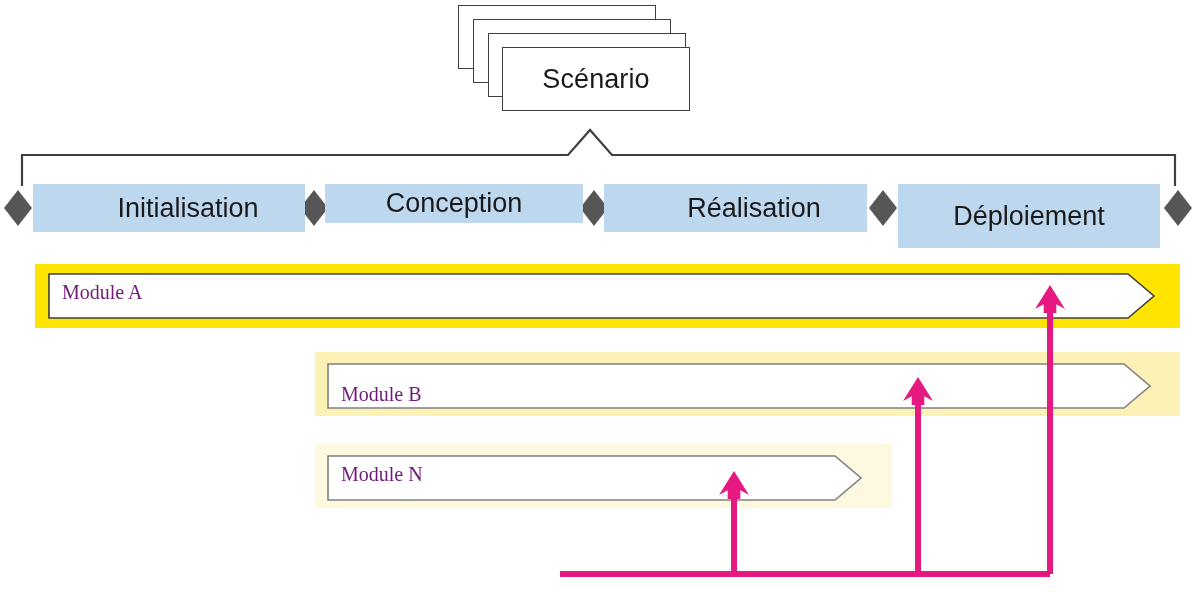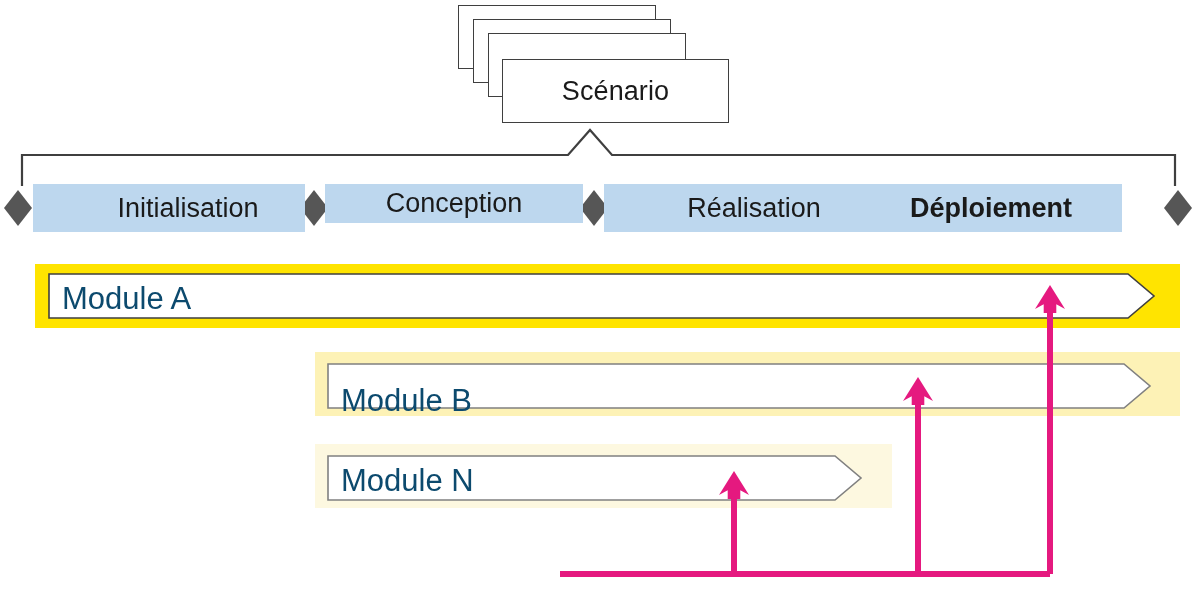--- a/index.html
+++ b/index.html
@@ -52,23 +52,24 @@
     justify-content: center;
     box-sizing: border-box;
   }
   .phase-label {
     font-size: 27px;
     color: #1a1a1a;
     white-space: nowrap;
   }
   .module-label {
     position: absolute;
-    font-size: 31px;
-    color: #0c4a6e;
+    font-size: 20px;
+    color: #701a75;
     white-space: nowrap;
+    font-family: Liberation Serif, serif;
   }
   
   .footer-note {
     position: absolute;
     font-size: 26px;
     color: #1a1a1a;
     white-space: nowrap;
   }
 </style>
 </head>
@@ -108,36 +109,36 @@
         <polygon points="918,377 933,401 924.3,396.2 924.3,405 911.7,405 911.7,396.2 903,401" fill="#e5197f"></polygon>
         <line x1="734" y1="574" x2="734" y2="489" stroke="#e5197f" stroke-width="6"></line>
         <polygon points="734,471 749,495 740.3,490.2 740.3,499 727.7,499 727.7,490.2 719,495" fill="#e5197f"></polygon>
       </g>
   </svg>
 
   <div>
     <div class="scenario-card" style="left:458px; top:5px; width:198px; height:64px;"></div>
     <div class="scenario-card" style="left:473px; top:19px; width:198px; height:64px;"></div>
     <div class="scenario-card" style="left:488px; top:33px; width:198px; height:64px;"></div>
-    <div class="scenario-card scenario-front" style="left:502px; top:47px; width:227px; height:64px;margin-top:12px;">
+    <div class="scenario-card scenario-front" style="left:502px; top:47px; width:188px; height:64px;">
       <span class="scenario-label">Scénario</span>
     </div>
   </div>
 
   <div>
     <div class="phase-box" style="left:33px; top:184px; width:272px; height:48px;padding-left:38px;">
       <span class="phase-label">Initialisation</span>
     </div>
     <div class="phase-box" style="left:325px; top:184px; width:258px; height:39px;">
       <span class="phase-label">Conception</span>
     </div>
     <div class="phase-box" style="left:604px; top:184px; width:263px; height:48px;padding-left:37px;">
       <span class="phase-label">Réalisation</span>
     </div>
-    <div class="phase-box" style="left:860px; top:184px; width:262px; height:48px;font-weight:bold;">
+    <div class="phase-box" style="left:898px; top:184px; width:262px; height:64px;">
       <span class="phase-label">Déploiement</span>
     </div>
   </div>
 
   <div>
     <span class="module-label" style="left:62px; top:281px;">Module A</span>
     <span class="module-label" style="left:341px; top:383px;">Module B</span>
     <span class="module-label" style="left:341px; top:463px;">Module N</span>
   </div>
 

